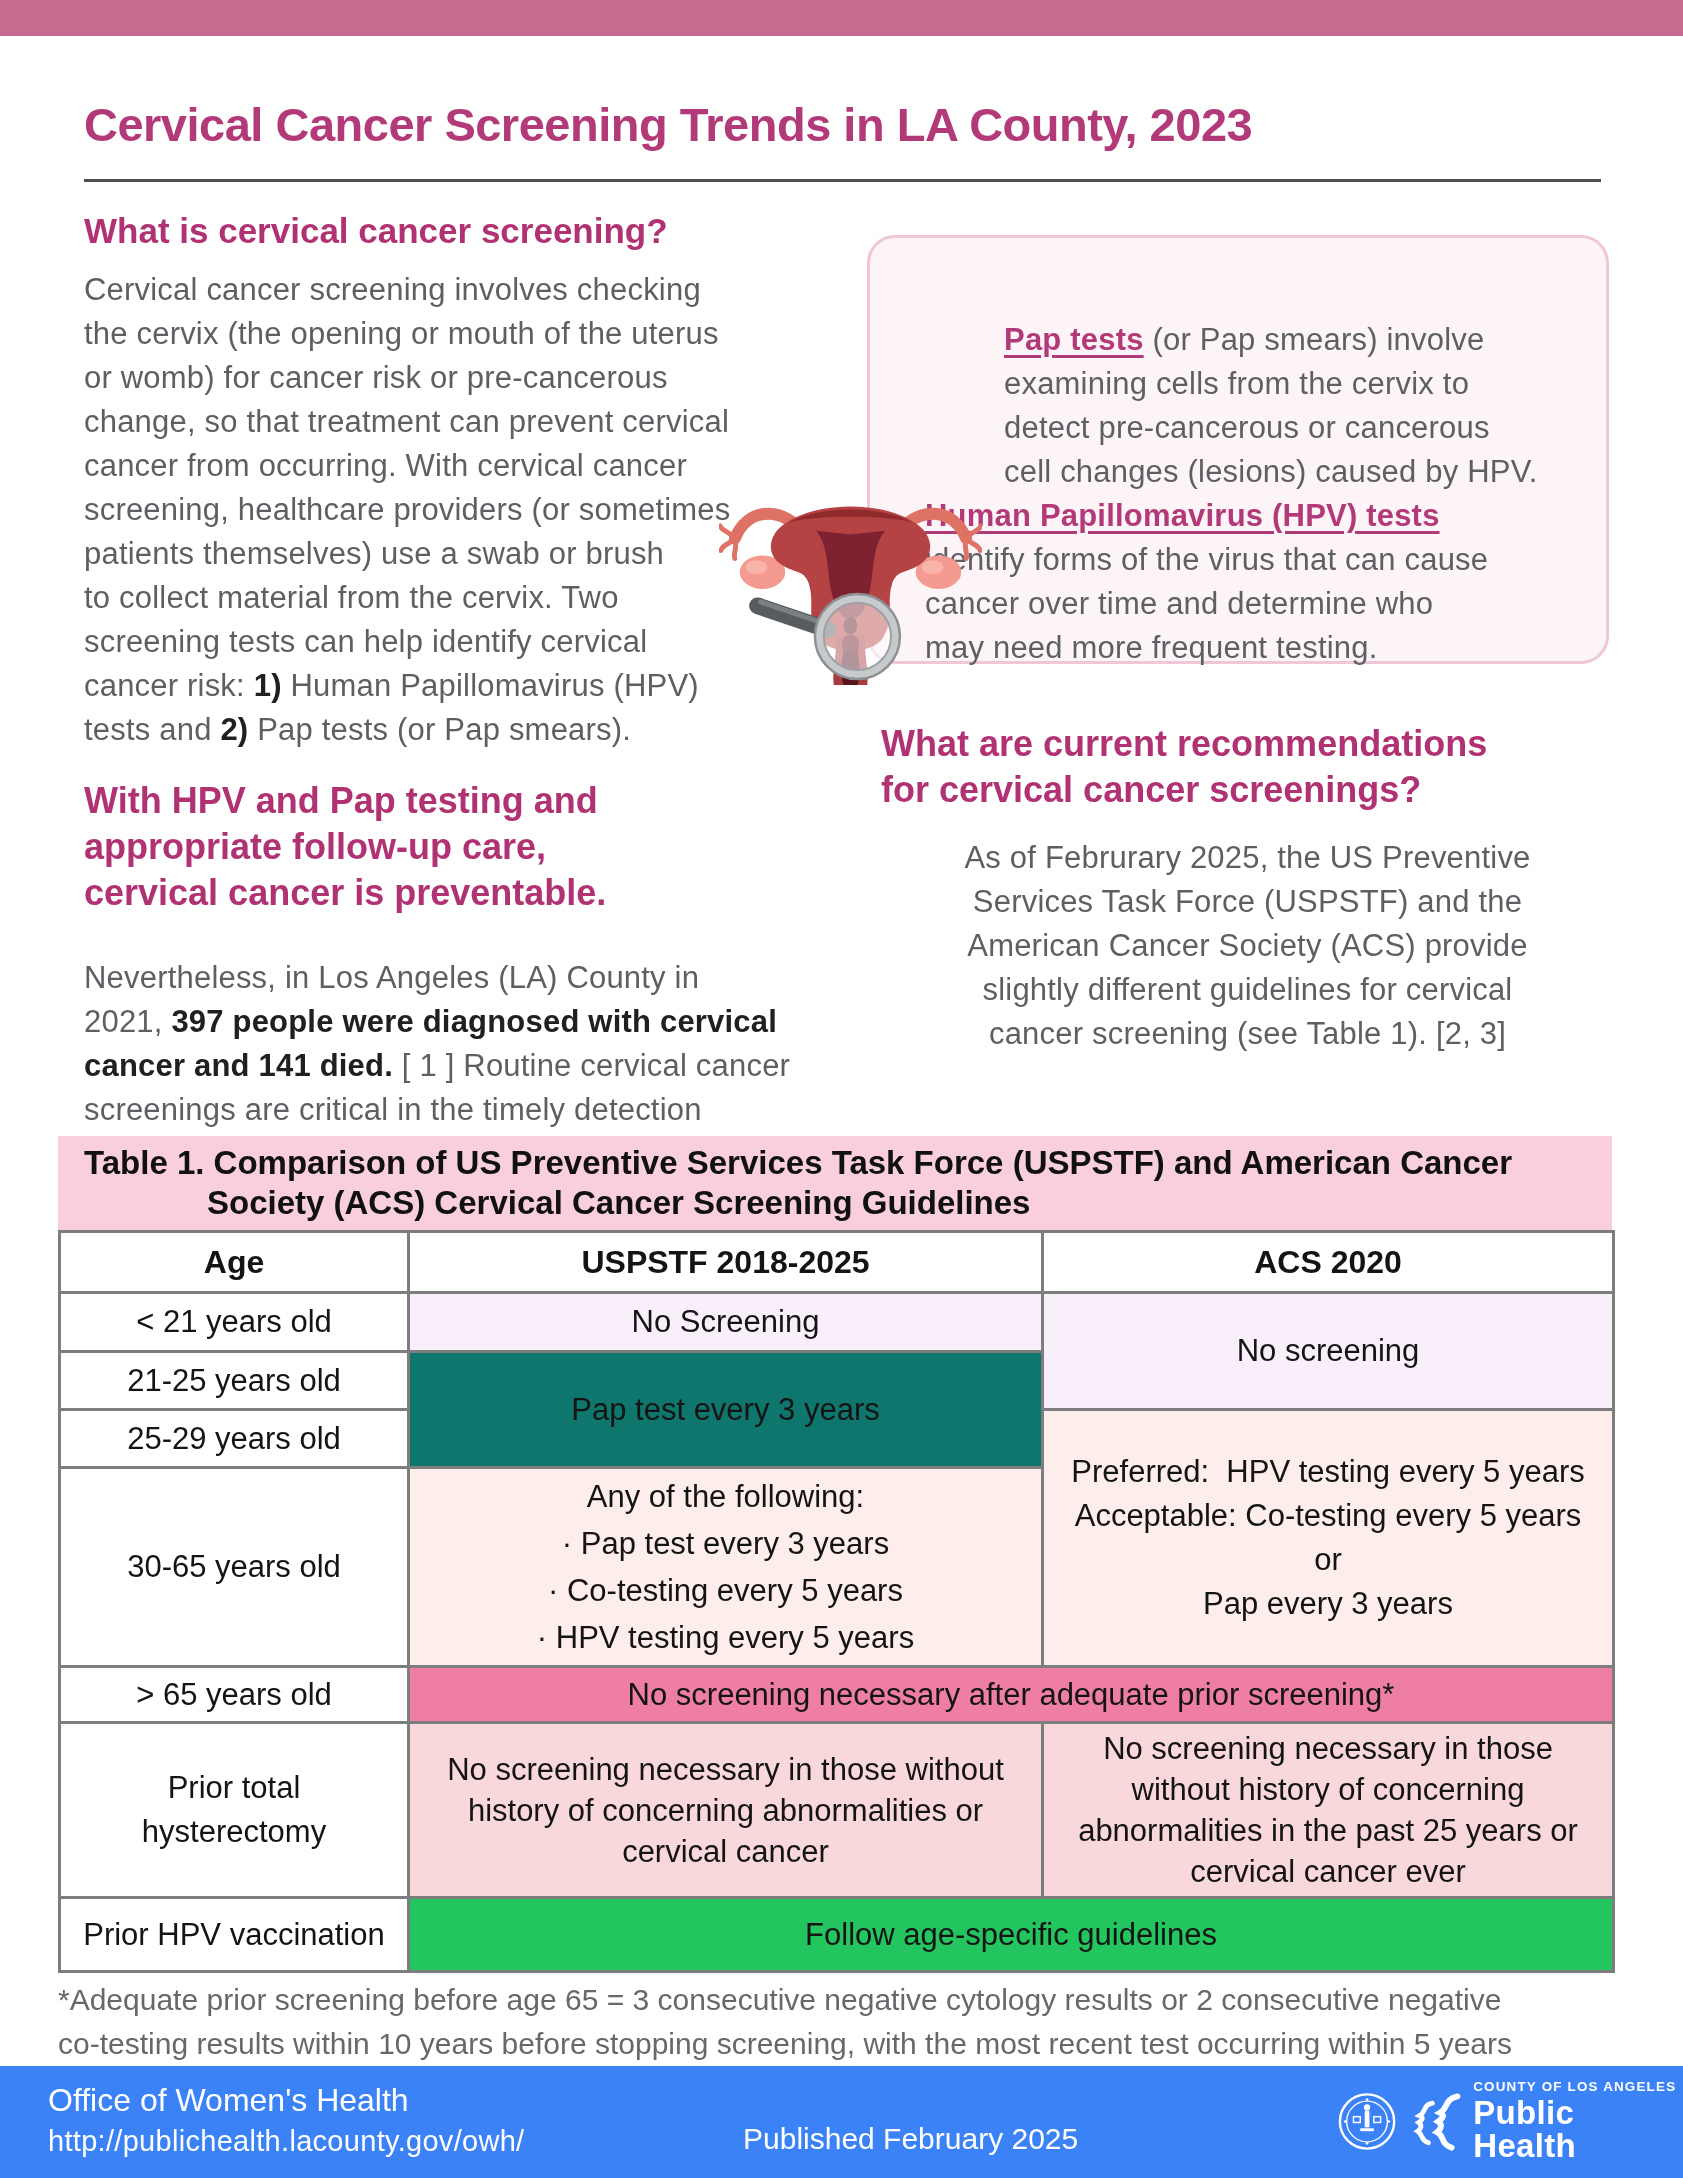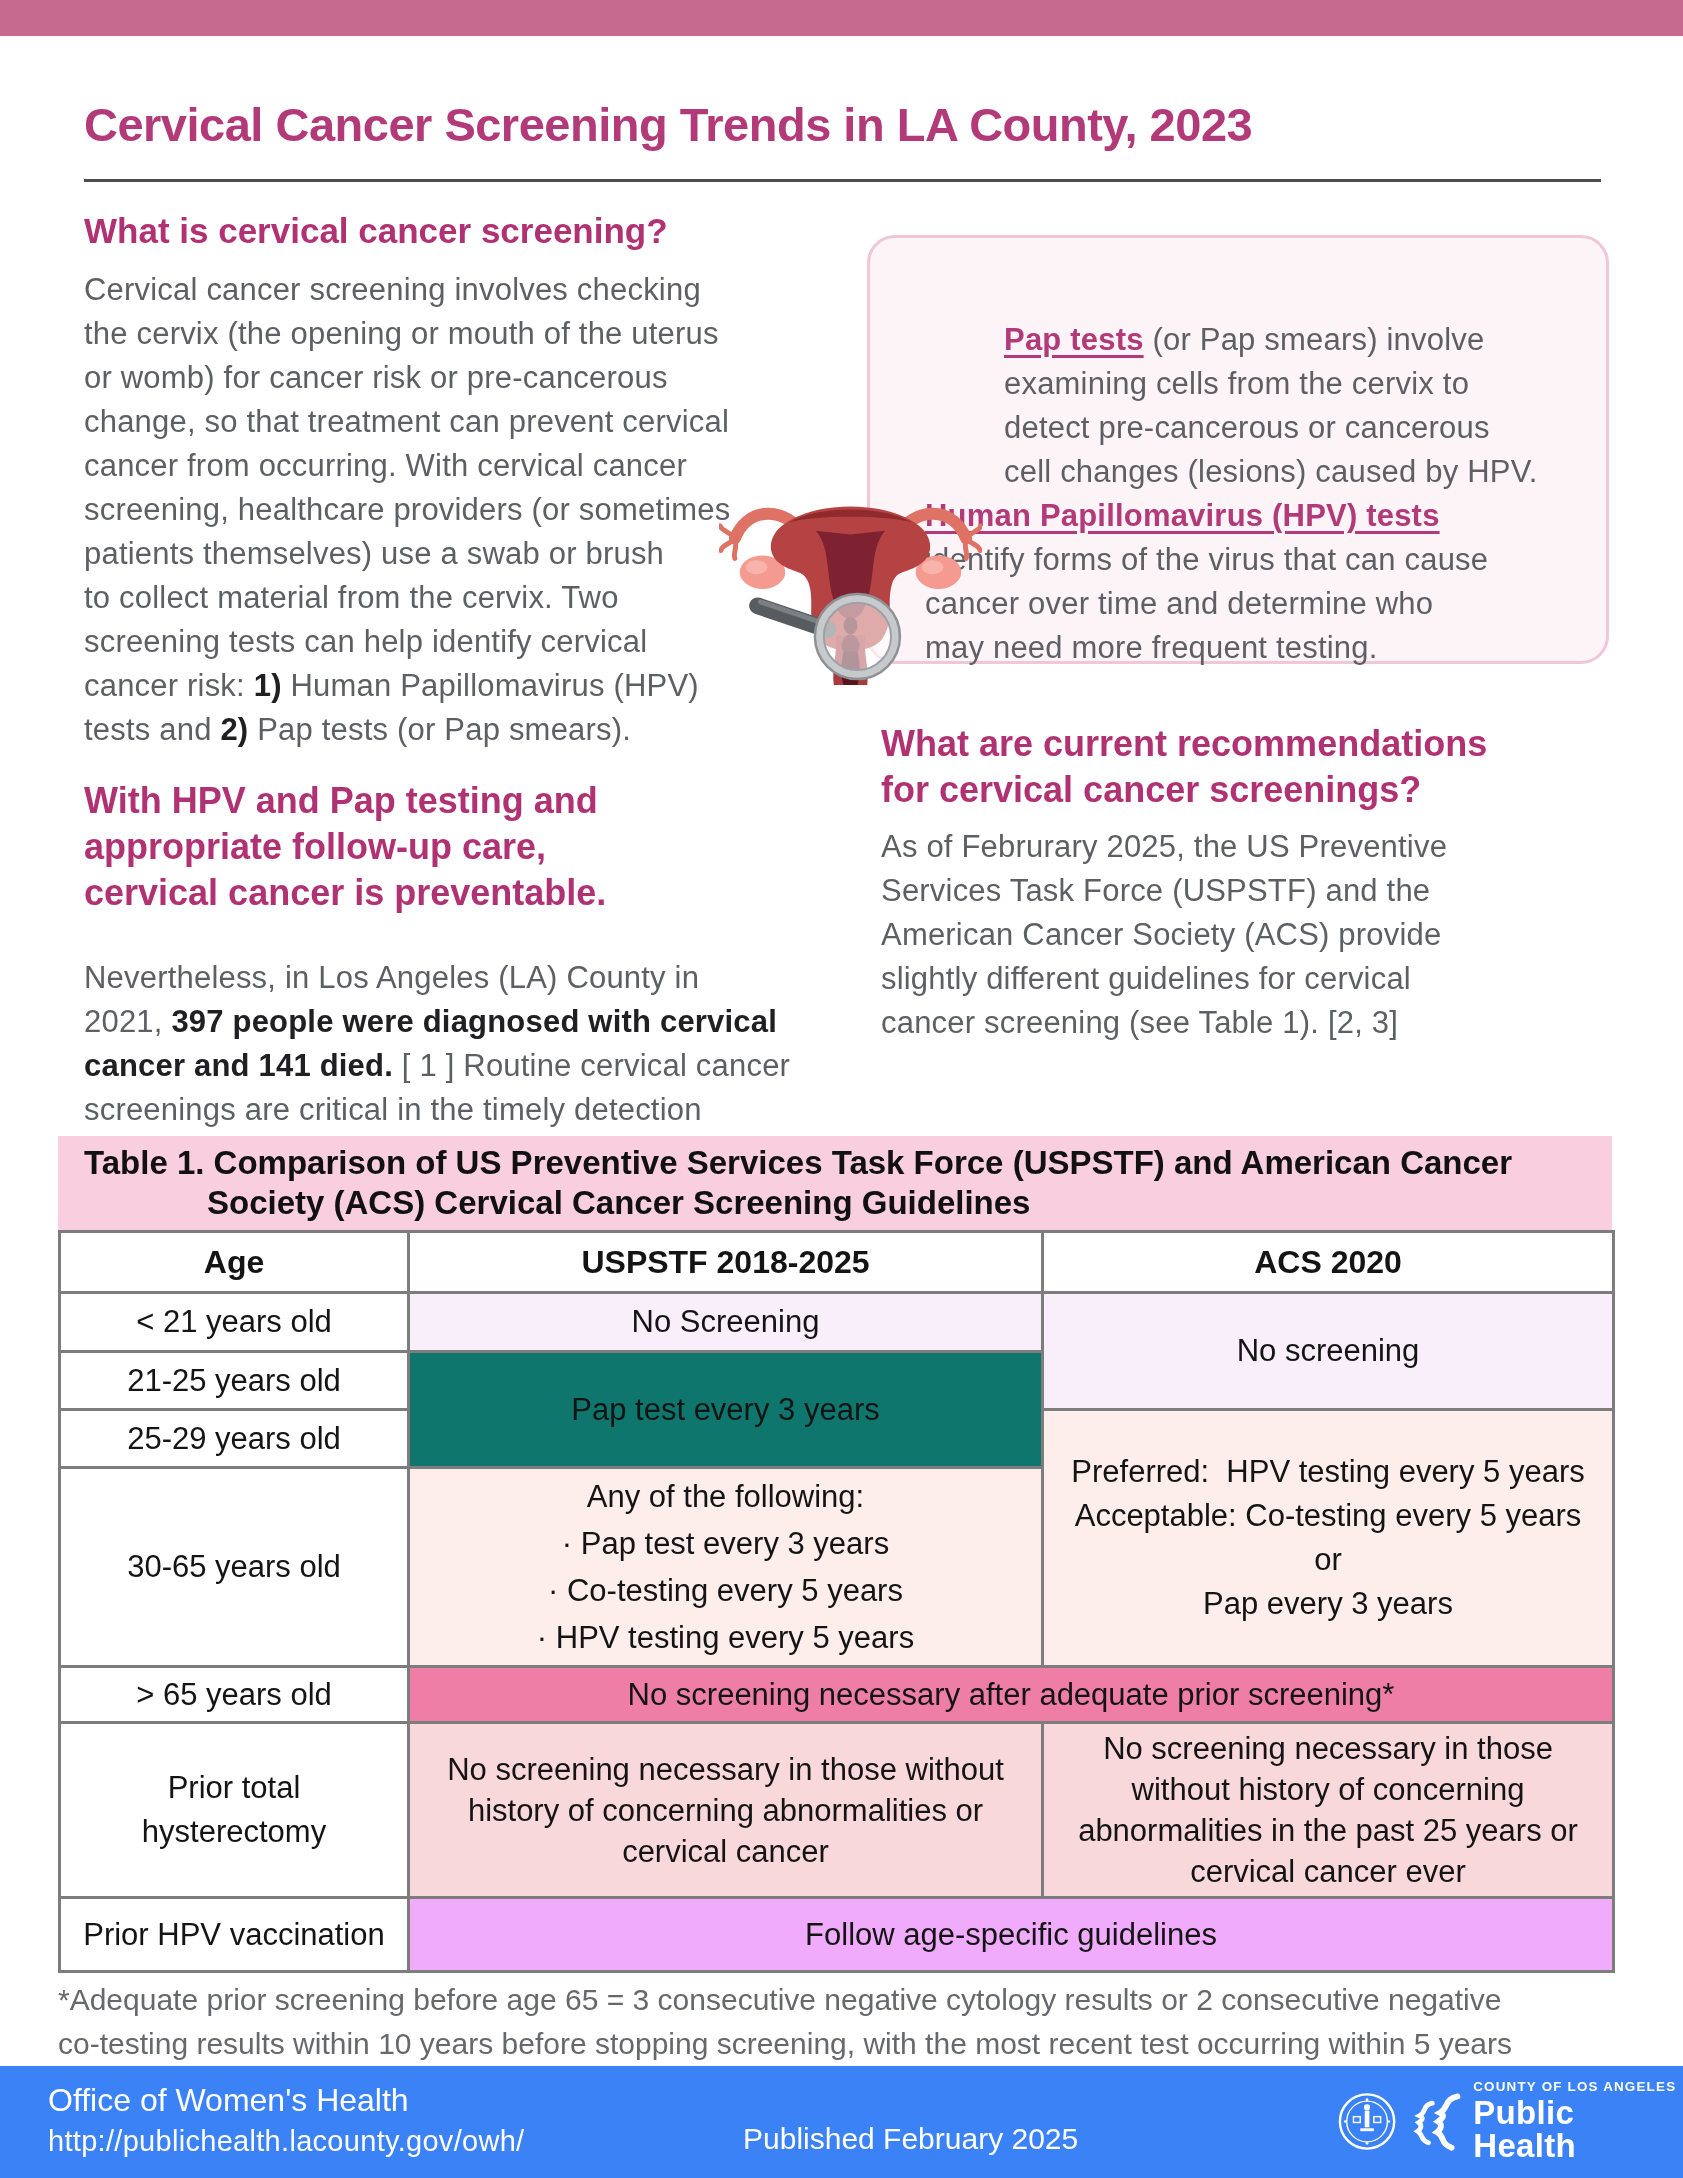--- a/index.html
+++ b/index.html
@@ -22,32 +22,32 @@
   .col-left .p2{margin-top:40px;}
 
   .hpv-box{position:absolute;left:867px;top:235px;width:742px;height:429px;box-sizing:border-box;
            background:#fdf4f8;border:3px solid #efc7d8;border-radius:28px;padding:38px 34px 0 55px;}
   .hpv-box .pap{margin-left:79px;margin-top:42px;}
 
   .illustration{position:absolute;left:719px;top:485px;width:263px;height:208px;}
 
   .col-right{position:absolute;left:881px;top:721px;width:733px;}
   .col-right h2{font-size:36px;line-height:46px;}
-  .col-right .body{margin-top:12px;}
+  .col-right .body{margin-top:23px;text-align:center;}
 
   .table-wrap{position:absolute;left:58px;top:1136px;width:1554px;}
   .tbl-title{background:#f9cede;color:#111;font-size:33px;font-weight:bold;line-height:40px;
              padding:7px 40px 7px 149px;text-indent:-123px;}
   table{border-collapse:collapse;width:100%;table-layout:fixed;}
   col.c1{width:349px;}col.c2{width:634px;}col.c3{width:571px;}
   th,td{border:3px solid #7d7d7d;text-align:center;vertical-align:middle;color:#141414;
         font-size:31px;line-height:44px;padding:4px 16px;background:#fff;}
   th{font-size:32px;font-weight:bold;}
   .c-lav{background:#f9effb;}  .c-pink{background:#0f766e;}  .c-blush{background:#fdeeeb;}
-  .c-dark{background:#ef7ea7;} .c-rose{background:#f9d8dc;}  .c-vlav{background:#f0abfc;}
+  .c-dark{background:#ef7ea7;} .c-rose{background:#f9d8dc;}  .c-vlav{background:#22c55e;}
   .lh47{line-height:47px;} .lh41{line-height:41px;}
 
   .footnote{position:absolute;left:58px;top:1978px;width:1574px;margin:0;
             font-size:30px;line-height:44px;color:#66686c;}
 
   .footer{position:absolute;left:0;top:2066px;width:1683px;height:112px;background:#3b82f6;color:#fff;}
   .f-org{position:absolute;left:48px;top:16px;font-size:32px;}
   .f-url{position:absolute;left:48px;top:59px;font-size:29px;letter-spacing:0.3px;cursor:pointer;}
   .f-pub{position:absolute;left:743px;top:56px;font-size:30px;}
   .f-logo{position:absolute;left:1337px;top:14px;display:flex;align-items:center;}

